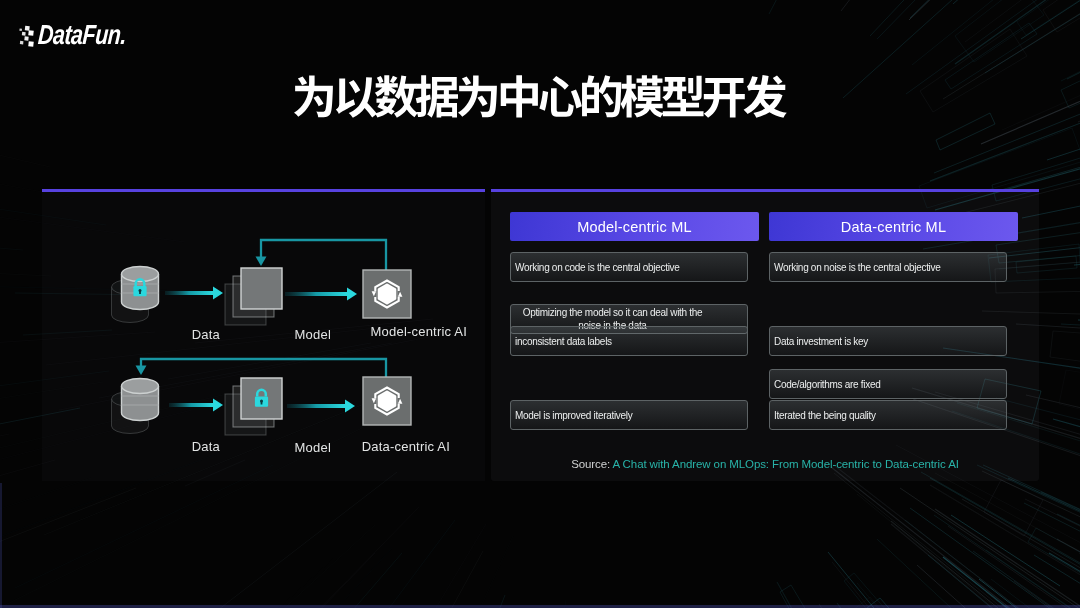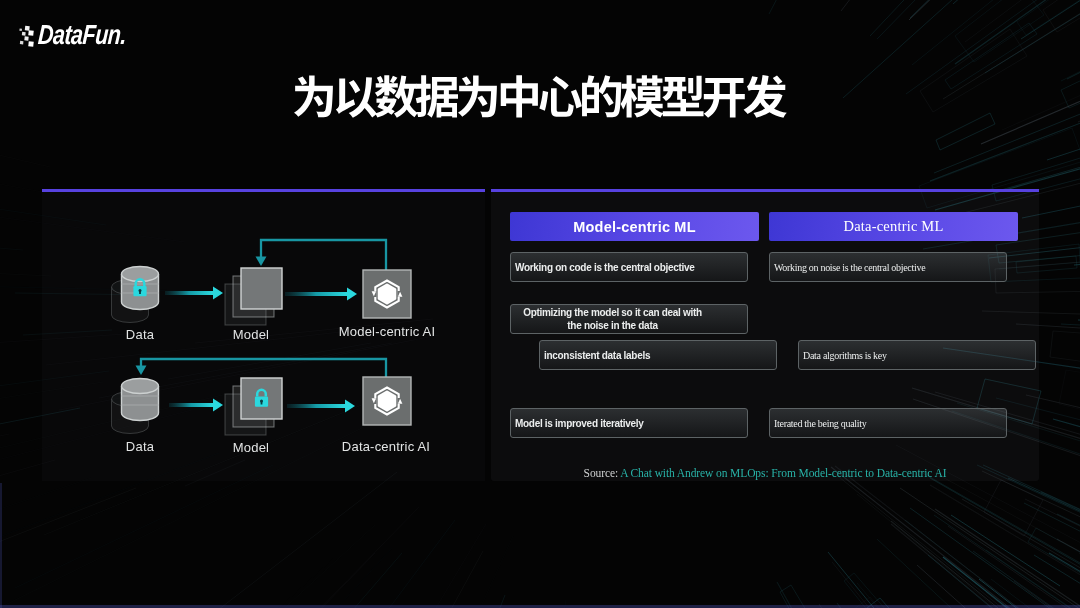--- a/index.html
+++ b/index.html
@@ -13,39 +13,39 @@
   .logo { position:absolute; left:17px; top:22px; display:flex; align-items:center; gap:2px; }
   .logo-text { color:#fff; font-weight:bold; font-style:italic; font-size:21.5px;
                 letter-spacing:-0.5px; transform:skewX(-4deg) scaleY(1.28); transform-origin:left center; }
   .title { position:absolute; left:294px; top:75px; }
   .title .sr { position:absolute; width:1px; height:1px; overflow:hidden; clip-path:inset(50%); white-space:nowrap; }
   .panel { position:absolute; top:189px; height:292px; box-sizing:border-box;
             border-top:3px solid #5742e0; }
   .panel-left  { left:42px;  width:443px; background:rgba(160,172,186,0.03); }
   .panel-right { left:491px; width:548px; background:rgba(160,172,186,0.055);
                   border-radius:0 0 3px 3px; }
-  .diag-label { position:absolute; width:160px; text-align:center; color:#e2e4e4;
+  .diag-label { position:absolute; width:160px; text-align:right; color:#e2e4e4;
                  font-size:13px; letter-spacing:0.2px; }
   .hdr { position:absolute; top:20px; width:249px; height:29px; border-radius:2px;
           background:linear-gradient(97deg, #3e37d4 0%, #5a49e6 55%, #6c58ee 100%);
           color:#fff; font-size:14.5px; display:flex; align-items:center; justify-content:center;
           letter-spacing:0.2px; }
-  .col0 { left:19px;font-weight:bold; }
-  .col1 { left:278px;font-family:Liberation Serif, serif; }
+  .col0 { left:19px; }
+  .col1 { left:278px; }
   .cmp-row { position:absolute; width:238px; height:30px; box-sizing:border-box;
               border:1px solid #5d6365; border-radius:3px;
               background:linear-gradient(180deg, rgba(118,127,132,0.30) 0%, rgba(56,62,66,0.20) 100%);
               color:#eceeee; font-size:10px; letter-spacing:-0.3px; line-height:1.3;
               text-align:center; display:flex; align-items:center; justify-content:flex-start;
               padding:1px 4px; }
   .cmp-row span { display:block; max-width:229px; }
   .cmp-row.col0.r1 span { max-width:195px; }
-  .r0 { top:60px; } .r1 { top:112px; } .r2 { top:148px;margin-left:29px; } .r3 { top:177px; } .r4 { top:216px; }
-  .source { position:absolute; left:0; width:100%; top:275px; text-align:center;
-             font-size:11.5px; color:#cfd1d1; letter-spacing:-0.1px;font-family:Liberation Serif, serif; }
+  .r0 { top:60px; } .r1 { top:112px; } .r2 { top:134px; } .r3 { top:177px; } .r4 { top:208px; }
+  .source { position:absolute; left:0; width:100%; top:266px; text-align:center;
+             font-size:11.5px; color:#cfd1d1; letter-spacing:-0.1px; }
   .source a { color:#28b3a8; text-decoration:none; }
 </style>
 </head>
 <body>
 
 <div class="stage">
   <svg id="bg-texture" width="1080" height="608" viewBox="0 0 1080 608" style="position:absolute;inset:0">
       <line x1="769" y1="14" x2="1101" y2="-625" stroke="#153a40" stroke-opacity="0.47" stroke-width="0.7"></line>
       <line x1="1179" y1="367" x2="1166" y2="365" stroke="#23282c" stroke-opacity="0.35" stroke-width="0.8"></line>
       <line x1="1061" y1="81" x2="1441" y2="-109" stroke="#17434c" stroke-opacity="0.34" stroke-width="0.7"></line>
@@ -496,21 +496,21 @@
             <polygon points="360.4,208.8 355.8,208.8 358.1,203.8" fill="#ffffff"></polygon>
             <polygon points="345.0,215.0 337.2,210.5 337.2,201.5 345.0,197.0 352.8,201.5 352.8,210.5" fill="#ffffff" stroke="#ffffff" stroke-width="3" stroke-linejoin="round"></polygon>
           </g>
         </g>
       </svg>
     <div class="diag-label" style="left:18px;top:135px">Data</div>
     <div class="diag-label" style="left:129px;top:135px">Model</div>
     <div class="diag-label" style="left:265px;top:132px">Model-centric AI</div>
     <div class="diag-label" style="left:18px;top:247px">Data</div>
     <div class="diag-label" style="left:129px;top:248px">Model</div>
-    <div class="diag-label" style="left:264px;top:247px">Data-centric AI</div>
+    <div class="diag-label" style="left:248px;top:247px">Data-centric AI</div>
   </div>
 
   <div class="panel panel-right">
     <div class="hdr col0">Model-centric ML</div>
     <div class="hdr col1">Data-centric ML</div>
     <div class="cmp-row col0 r0">
         <span>Working on code is the central objective</span>
       </div>
     <div class="cmp-row col0 r1">
         <span>Optimizing the model so it can deal with the noise in the data</span>
@@ -518,21 +518,24 @@
     <div class="cmp-row col0 r2">
         <span>inconsistent data labels</span>
       </div>
     <div class="cmp-row col0 r4">
         <span>Model is improved iteratively</span>
       </div>
     <div class="cmp-row col1 r0">
         <span>Working on noise is the central objective</span>
       </div>
     <div class="cmp-row col1 r2">
-        <span>Data algorithms is key</span>
+        <span>Data investment is key</span>
+      </div>
+    <div class="cmp-row col1 r3">
+        <span>Code/algorithms are fixed</span>
       </div>
     <div class="cmp-row col1 r4">
         <span>Iterated the being quality</span>
       </div>
     <div class="source">
       <span>Source:</span>
       <a href="#">A Chat with Andrew on MLOps: From Model-centric to Data-centric AI</a>
     </div>
   </div>
 </div>

